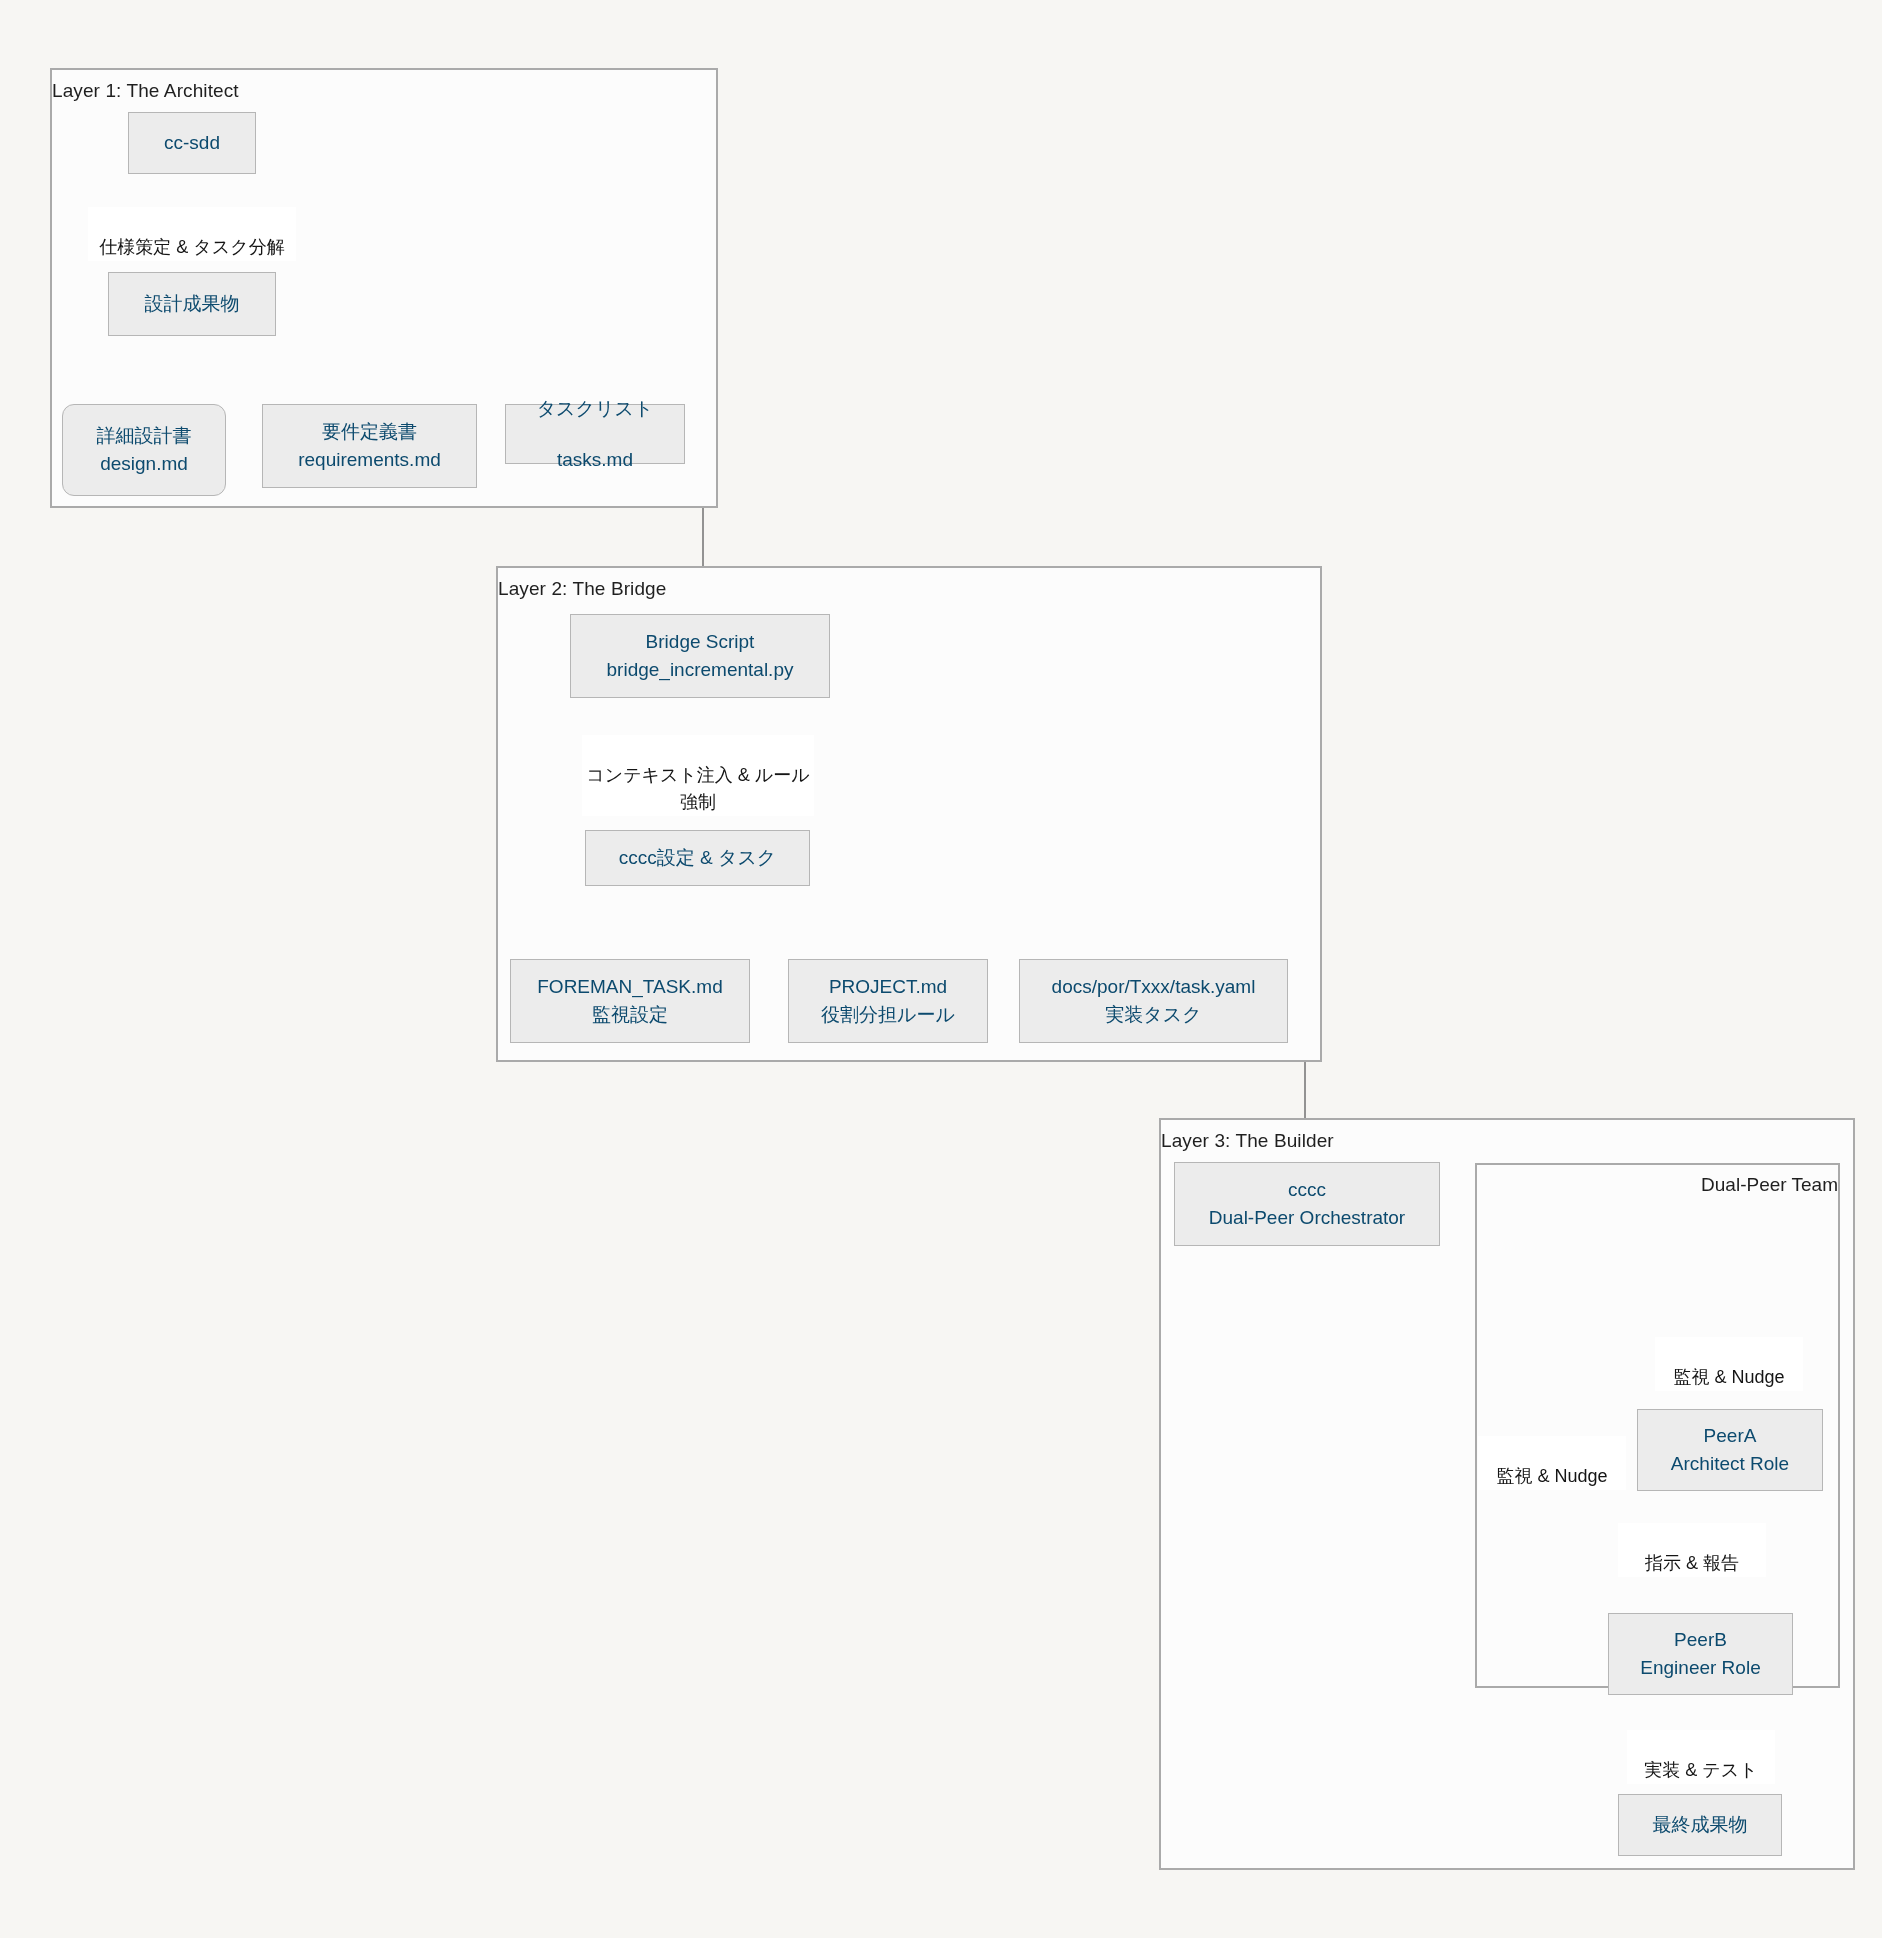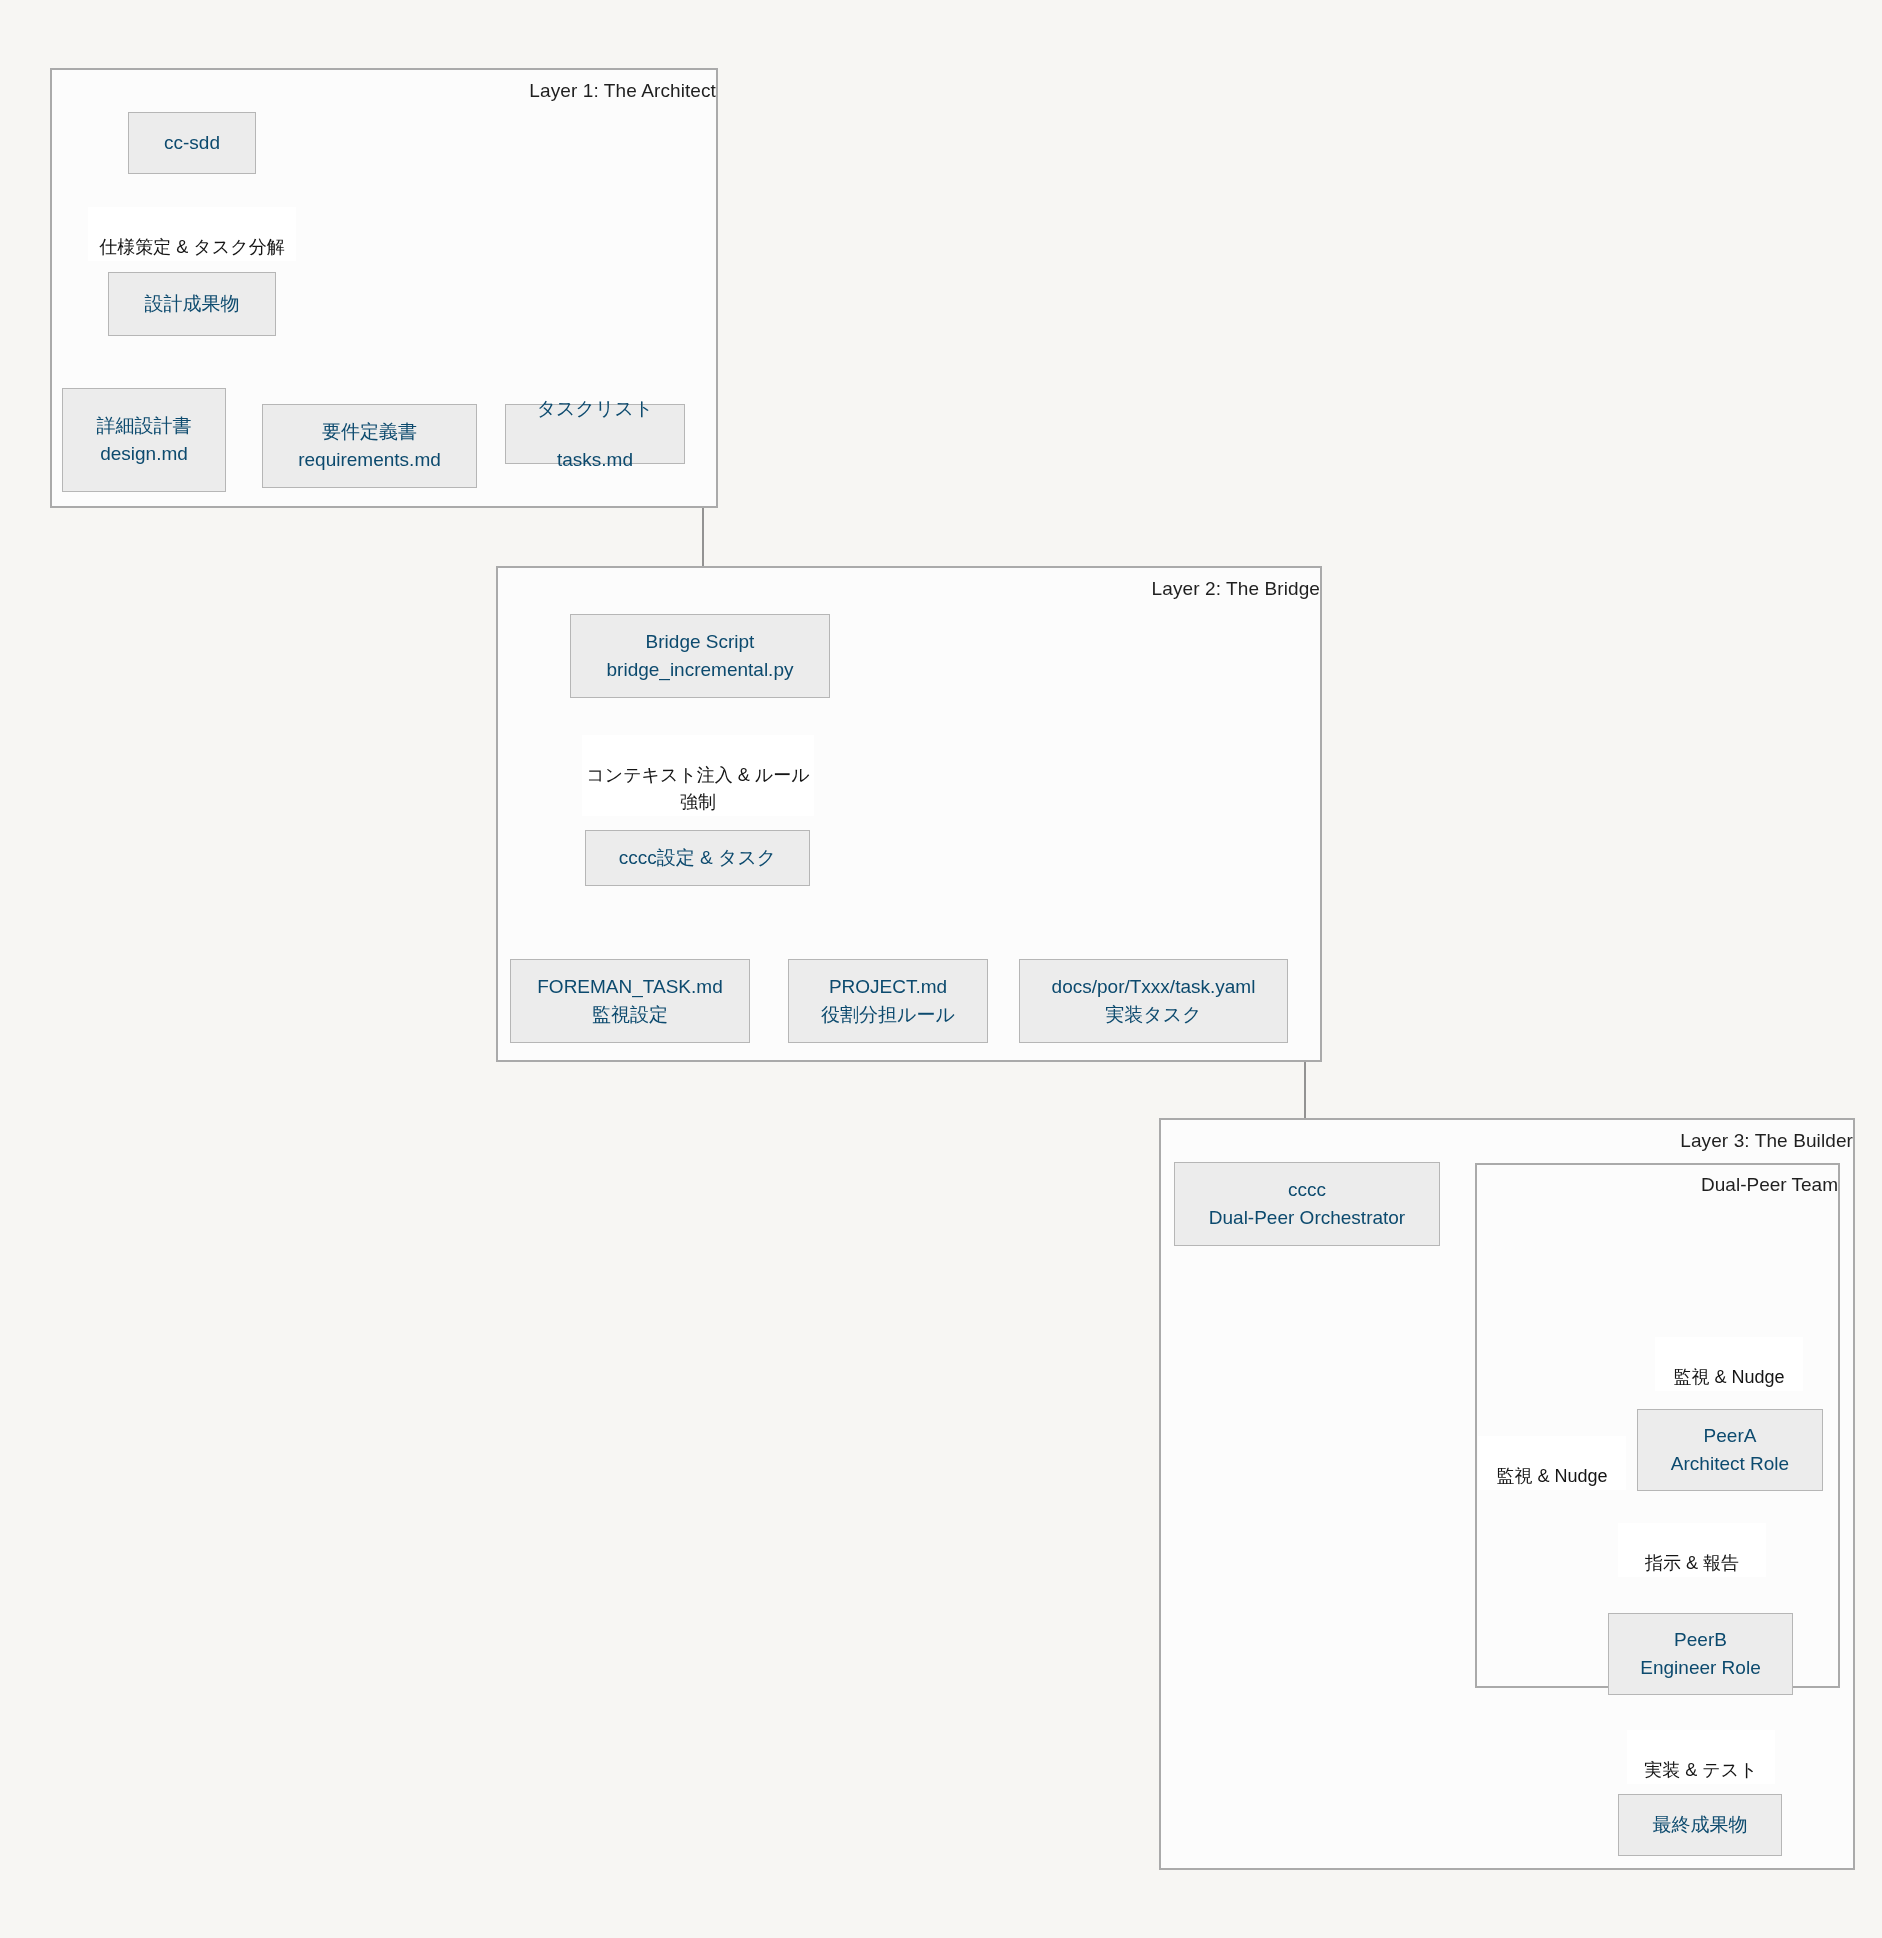--- a/index.html
+++ b/index.html
@@ -31,21 +31,21 @@
     position: absolute;
     border: 2px solid #aaaaaa;
     background: #fcfcfc;
     box-sizing: border-box;
   }
   .layer-title {
     position: absolute;
     top: 10px;
     left: 0;
     width: 100%;
-    text-align: right;
+    text-align: left;
     font-size: 19px;
     color: #1f1f1f;
     letter-spacing: .1px;
   }
   .subgroup {
     position: absolute;
     border: 2px solid #aaaaaa;
     background: #fcfcfc;
     box-sizing: border-box;
   }
@@ -152,21 +152,21 @@
   </div>
 
   <div class="elabel" style="left:88px; top:207px; width:208px;">
     <span>仕様策定 &amp; タスク分解</span>
   </div>
 
   <div class="node" style="left:108px; top:272px; width:168px; height:64px;">
     <span class="l1">設計成果物</span>
   </div>
 
-  <div class="node" style="left:62px; top:388px; width:164px; height:104px;">
+  <div class="node" style="left:62px; top:404px; width:164px; height:92px;border-radius:12px;">
     <span class="l1">詳細設計書</span>
     <span class="l2">design.md</span>
   </div>
 
   <div class="node" style="left:262px; top:404px; width:215px; height:84px;justify-content:center;">
     <span class="l1">要件定義書</span>
     <span class="l2">requirements.md</span>
   </div>
 
   <div class="node" style="left:505px; top:404px; width:180px; height:60px;gap:23px;">

